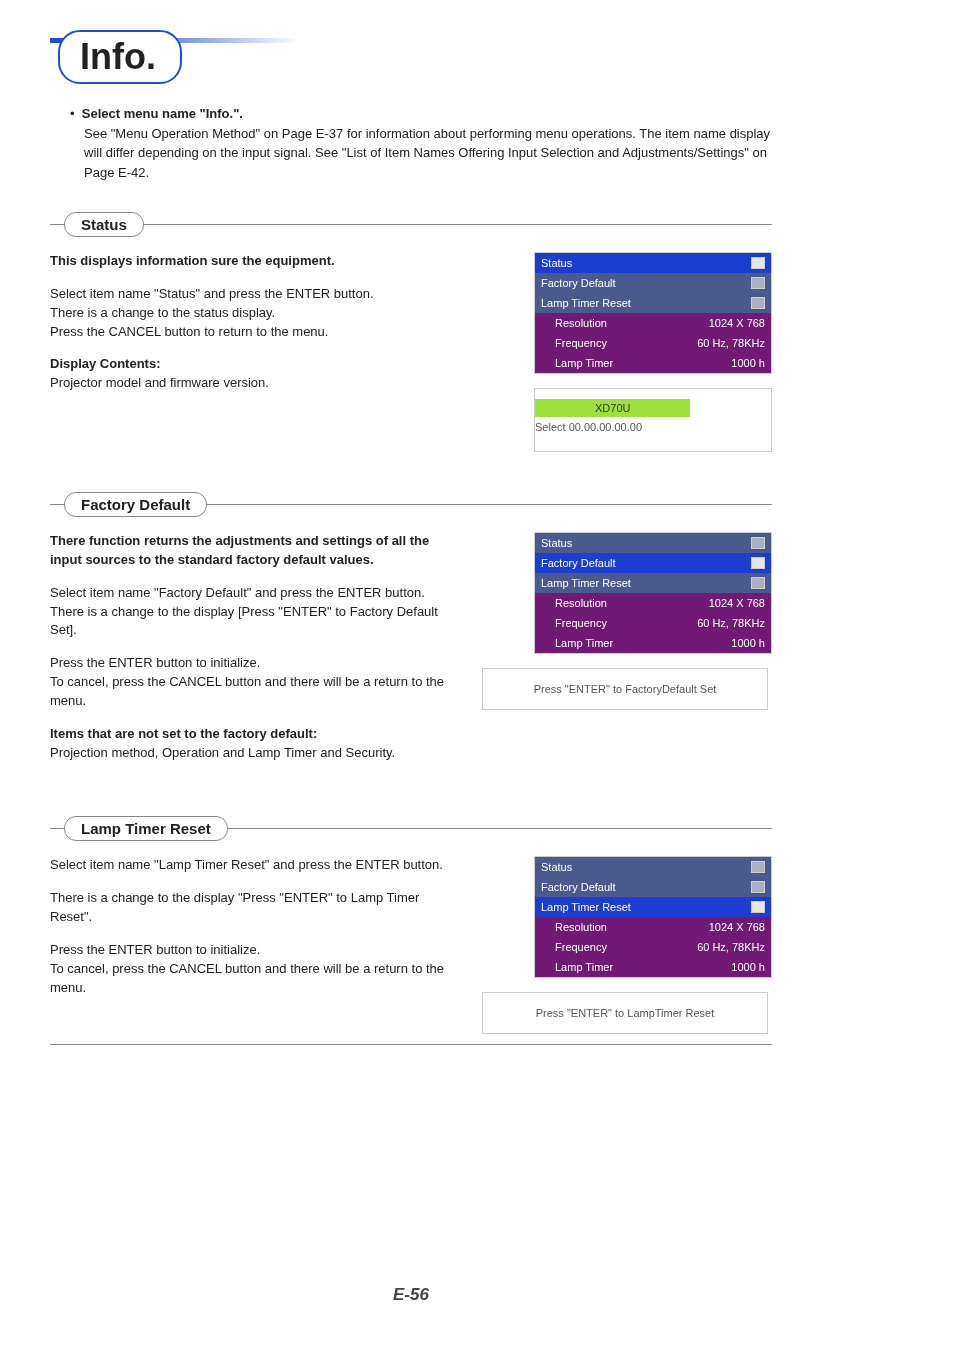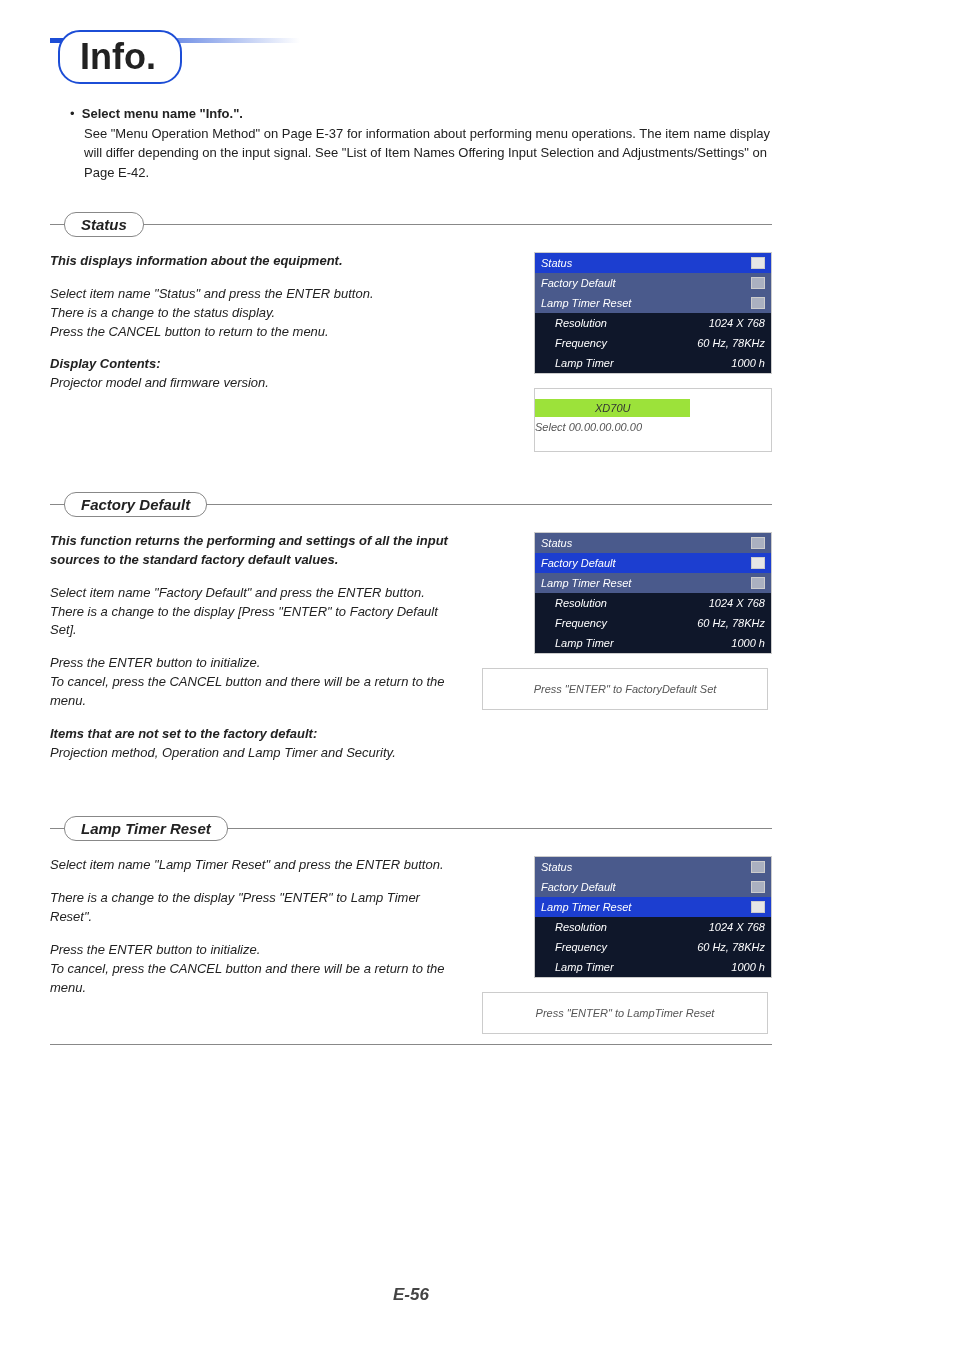--- a/index.html
+++ b/index.html
@@ -44,21 +44,20 @@
   }
   .intro-bullet {
     font-size: 13px;
     margin: 20px 0 30px 20px;
     line-height: 1.5;
   }
   .intro-bullet b { font-weight: bold; }
 
   .section {
     margin-bottom: 40px;
-    font-style: italic;
   }
   .section-header {
     position: relative;
     margin-bottom: 12px;
     height: 28px;
   }
   .section-header::after {
     content: "";
     position: absolute;
     top: 12px;
@@ -106,21 +105,21 @@
     display: flex;
     justify-content: space-between;
     align-items: center;
     padding: 2px 6px;
     height: 16px;
     box-sizing: content-box;
     color: #fff;
   }
   .row-nav   { background: #4a5a8c; }
   .row-sel   { background: #1c3ed0; }
-  .row-info  { background: #0f172a; padding-left: 20px; }
+  .row-info  { background: #701a75; padding-left: 20px; }
   .menu-row .label { }
   .menu-row .value { }
   .enter-icon {
     display: inline-block;
     width: 12px; height: 10px;
     background: #aab0c0;
     border: 1px solid #ccc;
     position: relative;
   }
   .enter-icon.active { background: #e6e6e6; }
@@ -182,21 +181,21 @@
     • &nbsp;<b>Select menu name "Info.".</b><br>
     <span style="display:block; margin-left:14px;">See "Menu Operation Method" on Page E-37 for information about performing menu operations. The item name display will differ depending on the input signal. See "List of Item Names Offering Input Selection and Adjustments/Settings" on Page E-42.</span>
   </div>
 
   <div class="section">
     <div class="section-header">
       <span class="section-title">Status</span>
     </div>
     <div class="two-col">
       <div class="left-col">
-        <p class="bold">This displays information about the equipment.</p>
+        <p class="bold">This displays information sure the equipment.</p>
         <p style="white-space:pre-line;">Select item name "Status" and press the ENTER button.
 There is a change to the status display.
 Press the CANCEL button to return to the menu.</p>
         <p><span class="bold">Display Contents:</span><br><span>Projector model and firmware version.</span></p>
       </div>
       <div class="right-col">
         <div class="menu-panel">
           <div class="menu-row row-sel">
               <span class="label">Status</span>
               <span class="enter-icon active"></span>
@@ -229,21 +228,21 @@
       </div>
     </div>
   </div>
 
   <div class="section">
     <div class="section-header">
       <span class="section-title">Factory Default</span>
     </div>
     <div class="two-col">
       <div class="left-col">
-        <p class="bold">This function returns the performing and settings of all the input sources to the standard factory default values.</p>
+        <p class="bold">There function returns the adjustments and settings of all the input sources to the standard factory default values.</p>
         <p style="white-space:pre-line;">Select item name "Factory Default" and press the ENTER button.
 There is a change to the display [Press "ENTER" to Factory Default Set].</p>
         <p style="white-space:pre-line;">Press the ENTER button to initialize.
 To cancel, press the CANCEL button and there will be a return to the menu.</p>
         <p><span class="bold">Items that are not set to the factory default:</span><br><span>Projection method, Operation and Lamp Timer and Security.</span></p>
       </div>
       <div class="right-col">
         <div class="menu-panel">
           <div class="menu-row row-nav">
               <span class="label">Status</span>

